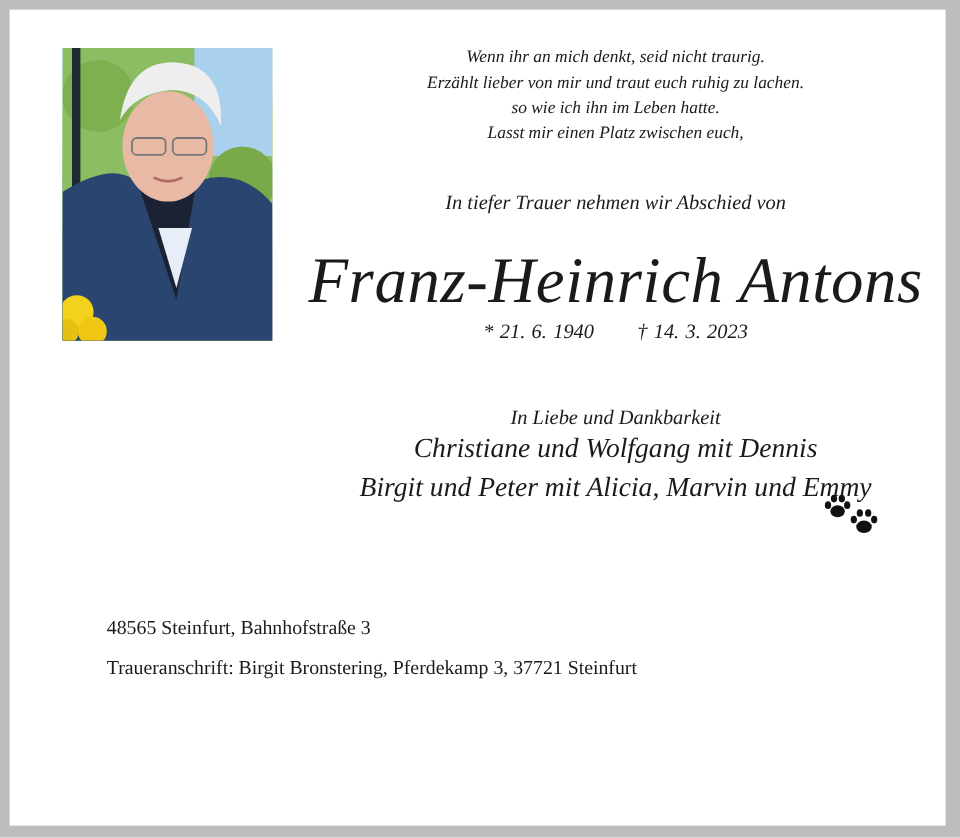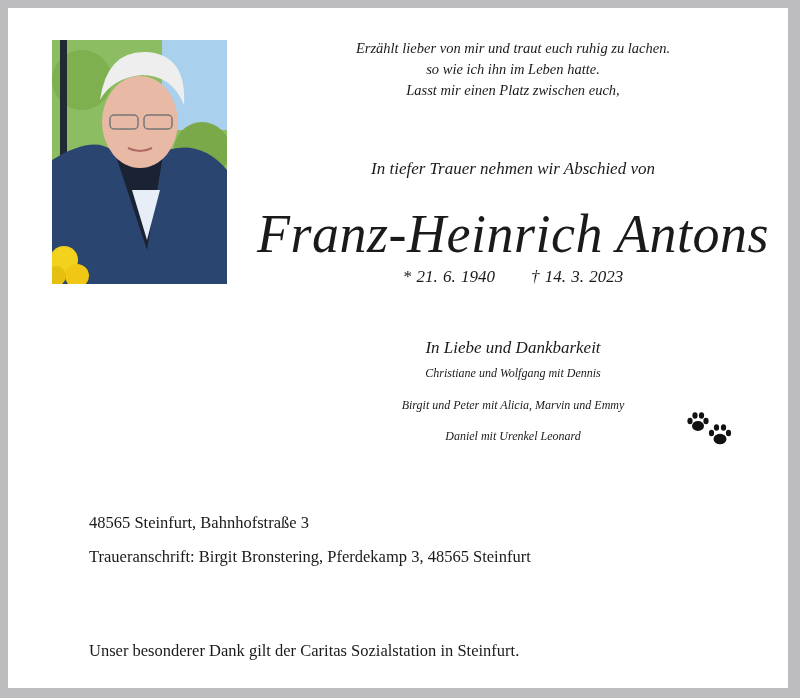--- a/index.html
+++ b/index.html
@@ -31,21 +31,21 @@
       text-align: center;
       font-style: italic;
     }
     .poem { top: 30px; font-size: 14.5px; line-height: 21px; }
     .intro { top: 150px; font-size: 17px; line-height: 21px; }
     .name { top: 196px; font-size: 54px; line-height: 60px; letter-spacing: 0.5px; }
     .dates { top: 258px; font-size: 17px; line-height: 22px; word-spacing: 1px; }
     .dates span { display: inline-block; }
     .dates .gap { width: 36px; }
     .thanks { top: 329px; font-size: 17px; line-height: 22px; }
-    .family { top: 350px; font-size: 12px; line-height: 31.5px; }
+    .family { top: 350px; font-size: 23px; line-height: 31.5px; }
     .family .row { position: relative; }
     .paws {
       position: absolute;
       left: 678px; top: 403px;
       width: 52px; height: 36px;
     }
     .left-text {
       position: absolute;
       left: 45px;
       font-size: 16.5px;
@@ -77,57 +77,56 @@
       <rect x="58" y="75" width="28" height="14" rx="4" fill="none" stroke="#777" stroke-width="1.5"></rect>
       <rect x="92" y="75" width="28" height="14" rx="4" fill="none" stroke="#777" stroke-width="1.5"></rect>
       <path d="M76 108 Q88 114 100 108" stroke="#b06a66" stroke-width="2" fill="none"></path>
       <circle cx="12" cy="220" r="14" fill="#f2d21c"></circle>
       <circle cx="25" cy="236" r="12" fill="#f0c814"></circle>
       <circle cx="4" cy="236" r="10" fill="#e6c010"></circle>
     </svg>
   </div>
 
   <div class="centered poem">
+    <div>Wenn ihr an mich denkt, seid nicht traurig.</div>
     <div>Erzählt lieber von mir und traut euch ruhig zu lachen.</div>
     <div>so wie ich ihn im Leben hatte.</div>
     <div>Lasst mir einen Platz zwischen euch,</div>
   </div>
 
   <div class="centered intro">
     <div>In tiefer Trauer nehmen wir Abschied von</div>
   </div>
 
   <div class="centered name">Franz-Heinrich Antons</div>
 
   <div class="centered dates">
     <span>* 21. 6. 1940</span><span class="gap"></span><span>† 14. 3. 2023</span>
   </div>
 
   <div class="centered thanks">In Liebe und Dankbarkeit</div>
 
   <div class="centered family">
     <div class="row">Christiane und Wolfgang mit Dennis</div>
     <div class="row">Birgit und Peter mit Alicia, Marvin und Emmy</div>
-    <div class="row">Daniel mit Urenkel Leonard</div>
   </div>
 
   <div class="paws">
     <svg width="52" height="36" viewBox="0 0 52 36">
       <g fill="#111">
         <ellipse cx="12" cy="15" rx="6" ry="5"></ellipse>
         <ellipse cx="4" cy="10" rx="2.6" ry="3.2"></ellipse>
         <ellipse cx="9" cy="4.5" rx="2.6" ry="3.2"></ellipse>
         <ellipse cx="15.5" cy="4.5" rx="2.6" ry="3.2"></ellipse>
         <ellipse cx="20" cy="10" rx="2.6" ry="3.2"></ellipse>
         <ellipse cx="34" cy="28" rx="6.5" ry="5.2"></ellipse>
         <ellipse cx="25.5" cy="22" rx="2.6" ry="3.2"></ellipse>
         <ellipse cx="30.5" cy="16.5" rx="2.6" ry="3.2"></ellipse>
         <ellipse cx="37.5" cy="16.5" rx="2.6" ry="3.2"></ellipse>
         <ellipse cx="42.5" cy="22" rx="2.6" ry="3.2"></ellipse>
       </g>
     </svg>
   </div>
 
   <div class="left-text addr1">48565 Steinfurt, Bahnhofstraße 3</div>
-  <div class="left-text addr2">Traueranschrift: Birgit Bronstering, Pferdekamp 3, 48565 Steinfurt</div>
-  <div class="left-text gratitude">Unser besonderer Dank gilt der Caritas Sozialstation in Steinfurt.</div>
+  <div class="left-text addr2">Traueranschrift: Birgit Bronstering, Pferdekamp 3, 37721 Steinfurt</div>
 
 </div>
 
 </body></html>

